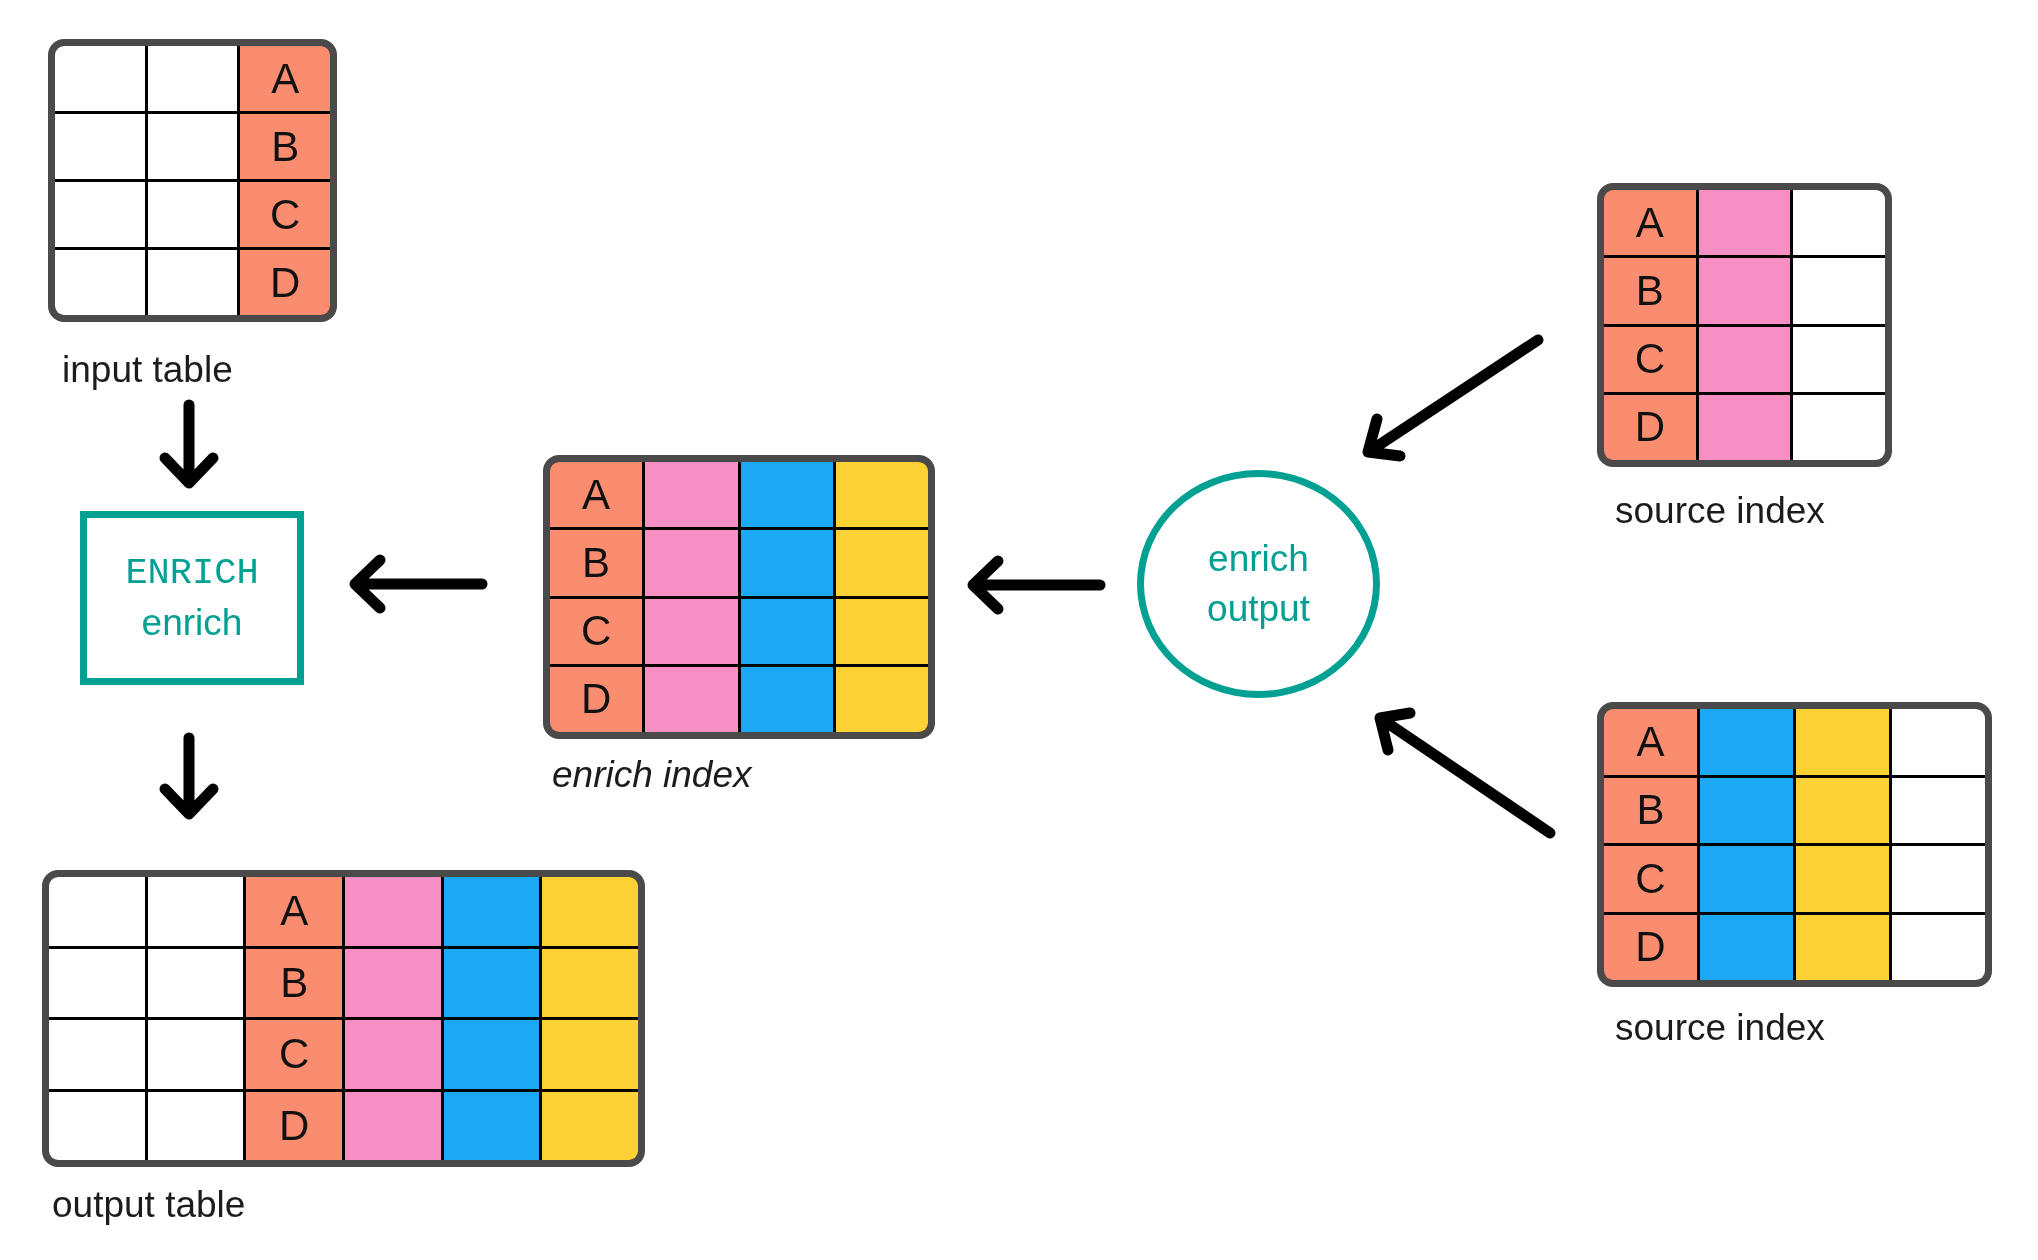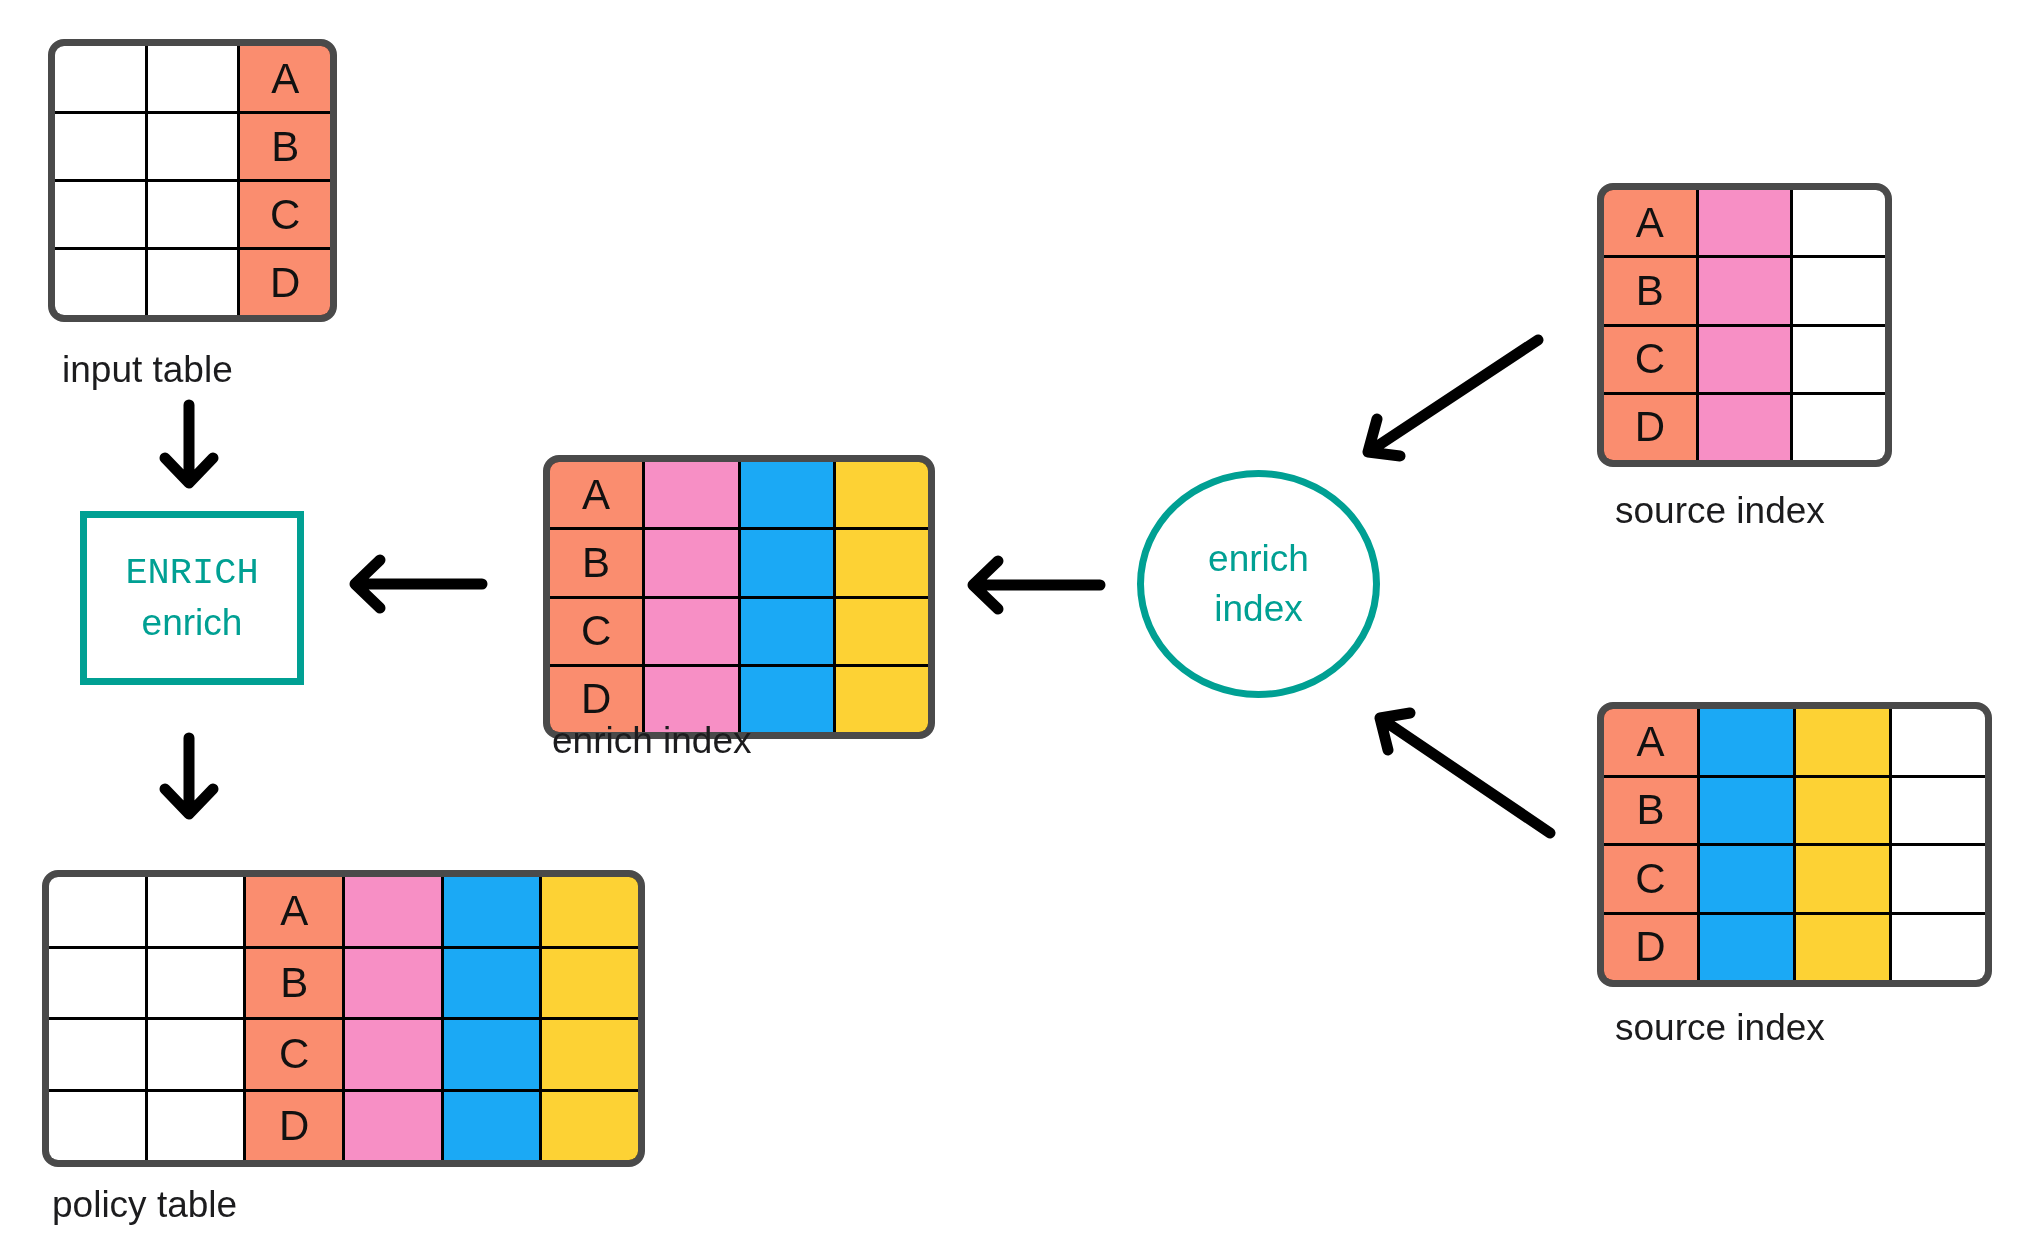--- a/index.html
+++ b/index.html
@@ -95,45 +95,45 @@
       <div class="cell" style="background: rgb(247, 143, 197);"></div>
       <div class="cell" style="background: rgb(27, 169, 245);"></div>
       <div class="cell" style="background: rgb(253, 210, 52);"></div>
       <div class="cell" style="background: rgb(255, 255, 255);"></div>
       <div class="cell" style="background: rgb(255, 255, 255);"></div>
       <div class="cell" style="background: rgb(250, 141, 111);">D</div>
       <div class="cell" style="background: rgb(247, 143, 197);"></div>
       <div class="cell" style="background: rgb(27, 169, 245);"></div>
       <div class="cell" style="background: rgb(253, 210, 52);"></div>
     </div>
-  <div class="tlabel" style="left:52px; top:1183px;">policy table</div>
+  <div class="tlabel" style="left:52px; top:1183px;">output table</div>
 
   <div class="dtable" style="left: 543px; top: 455px; width: 392px; height: 284px; grid-template-columns: repeat(4, 1fr); grid-template-rows: repeat(4, 1fr);">
       <div class="cell" style="background: rgb(250, 141, 111);">A</div>
       <div class="cell" style="background: rgb(247, 143, 197);"></div>
       <div class="cell" style="background: rgb(27, 169, 245);"></div>
       <div class="cell" style="background: rgb(253, 210, 52);"></div>
       <div class="cell" style="background: rgb(250, 141, 111);">B</div>
       <div class="cell" style="background: rgb(247, 143, 197);"></div>
       <div class="cell" style="background: rgb(27, 169, 245);"></div>
       <div class="cell" style="background: rgb(253, 210, 52);"></div>
       <div class="cell" style="background: rgb(250, 141, 111);">C</div>
       <div class="cell" style="background: rgb(247, 143, 197);"></div>
       <div class="cell" style="background: rgb(27, 169, 245);"></div>
       <div class="cell" style="background: rgb(253, 210, 52);"></div>
       <div class="cell" style="background: rgb(250, 141, 111);">D</div>
       <div class="cell" style="background: rgb(247, 143, 197);"></div>
       <div class="cell" style="background: rgb(27, 169, 245);"></div>
       <div class="cell" style="background: rgb(253, 210, 52);"></div>
     </div>
-  <div class="tlabel" style="left:552px; top:719px;">enrich index</div>
+  <div class="tlabel" style="left:552px; top:753px;font-style:italic;">enrich index</div>
 
   <div class="policy-circle">
     <span>enrich</span>
-    <span>index</span>
+    <span>output</span>
   </div>
 
   <div class="dtable" style="left: 1597px; top: 183px; width: 295px; height: 284px; grid-template-columns: repeat(3, 1fr); grid-template-rows: repeat(4, 1fr);">
       <div class="cell" style="background: rgb(250, 141, 111);">A</div>
       <div class="cell" style="background: rgb(247, 143, 197);"></div>
       <div class="cell" style="background: rgb(255, 255, 255);"></div>
       <div class="cell" style="background: rgb(250, 141, 111);">B</div>
       <div class="cell" style="background: rgb(247, 143, 197);"></div>
       <div class="cell" style="background: rgb(255, 255, 255);"></div>
       <div class="cell" style="background: rgb(250, 141, 111);">C</div>

